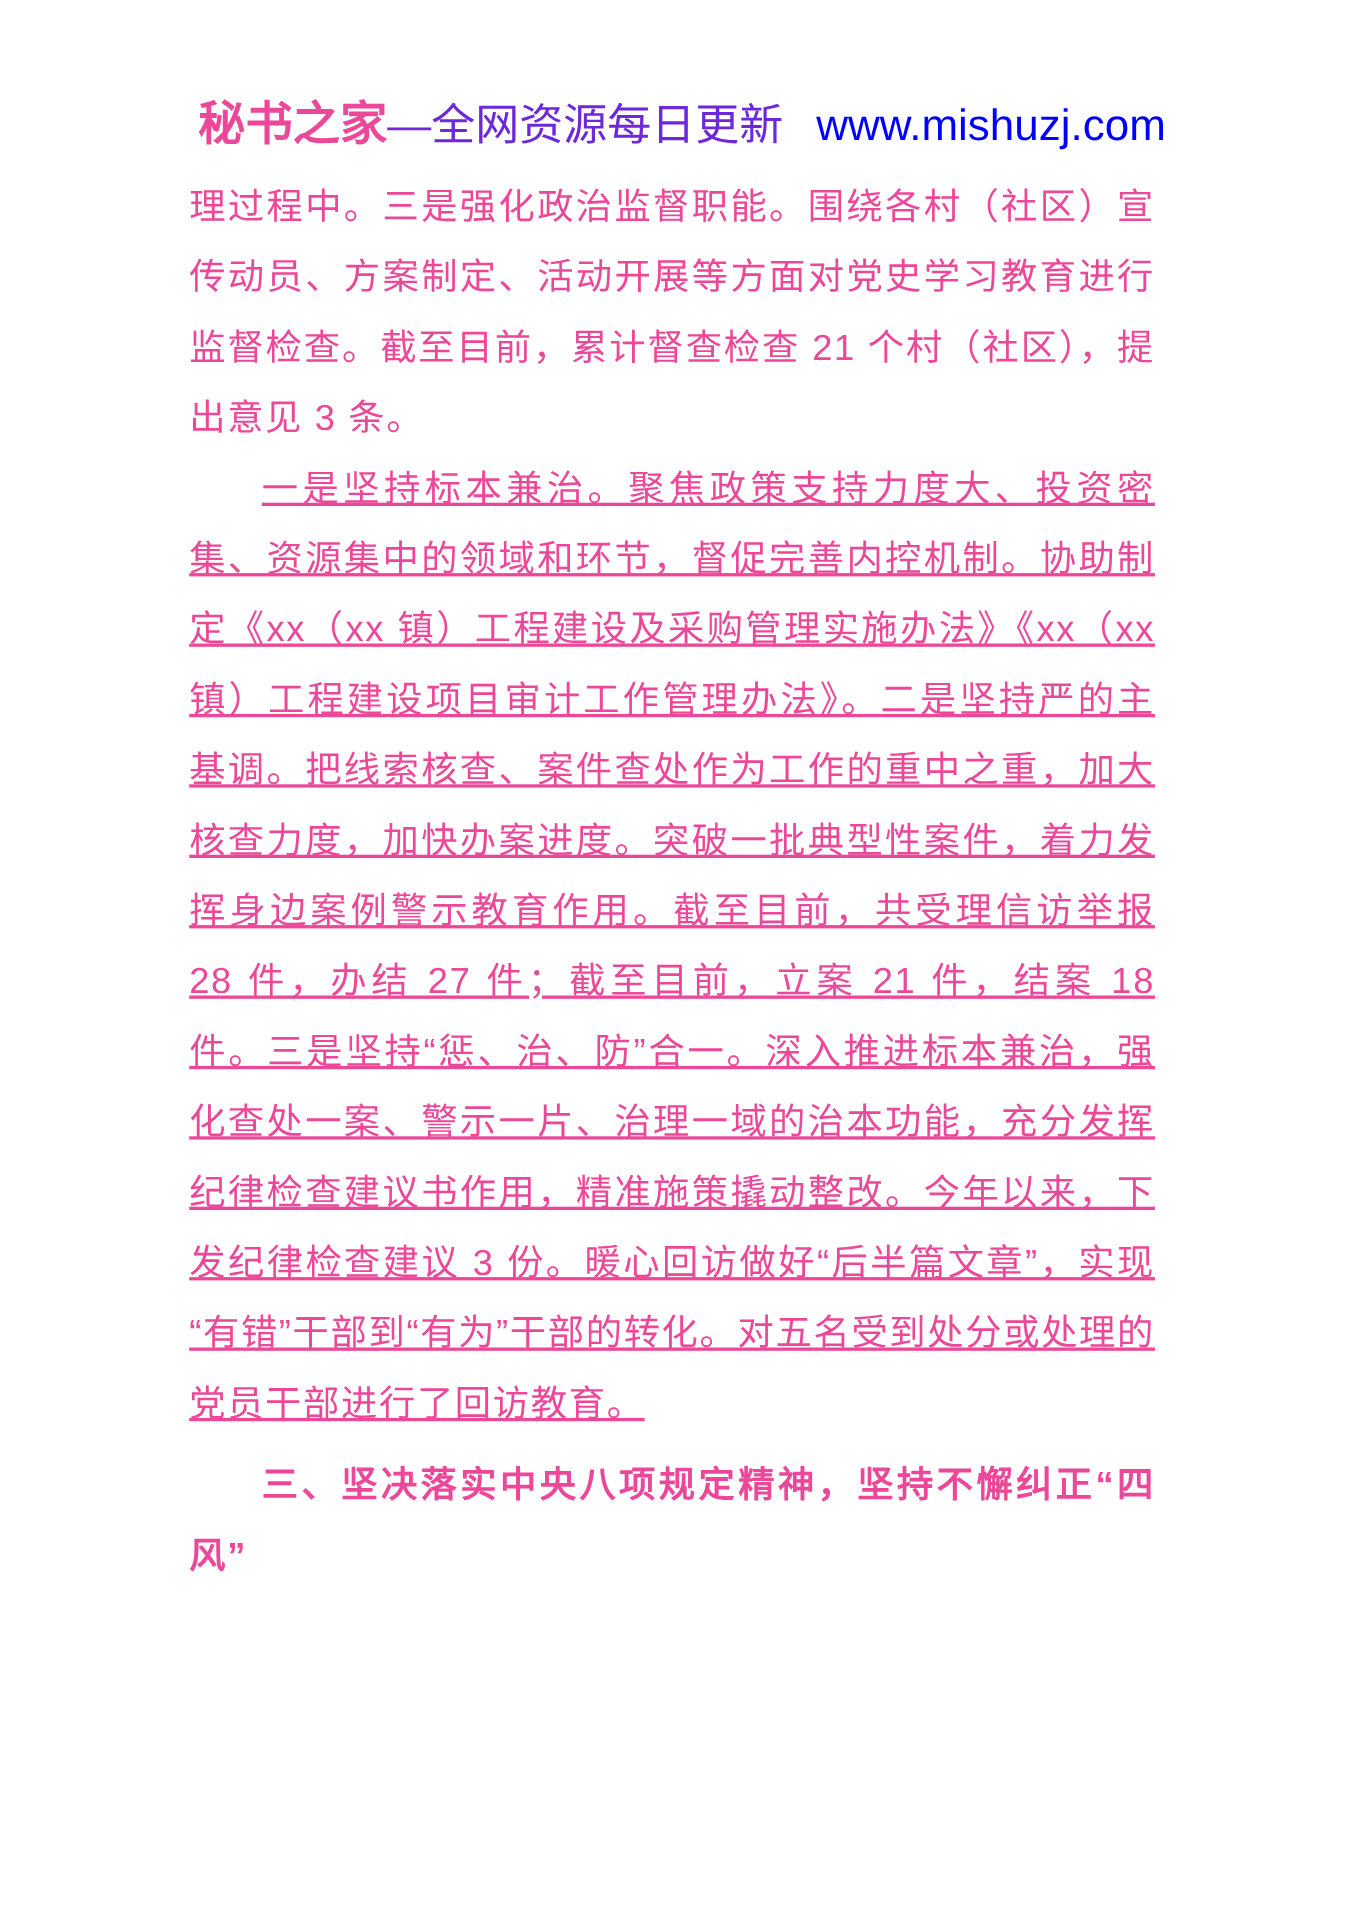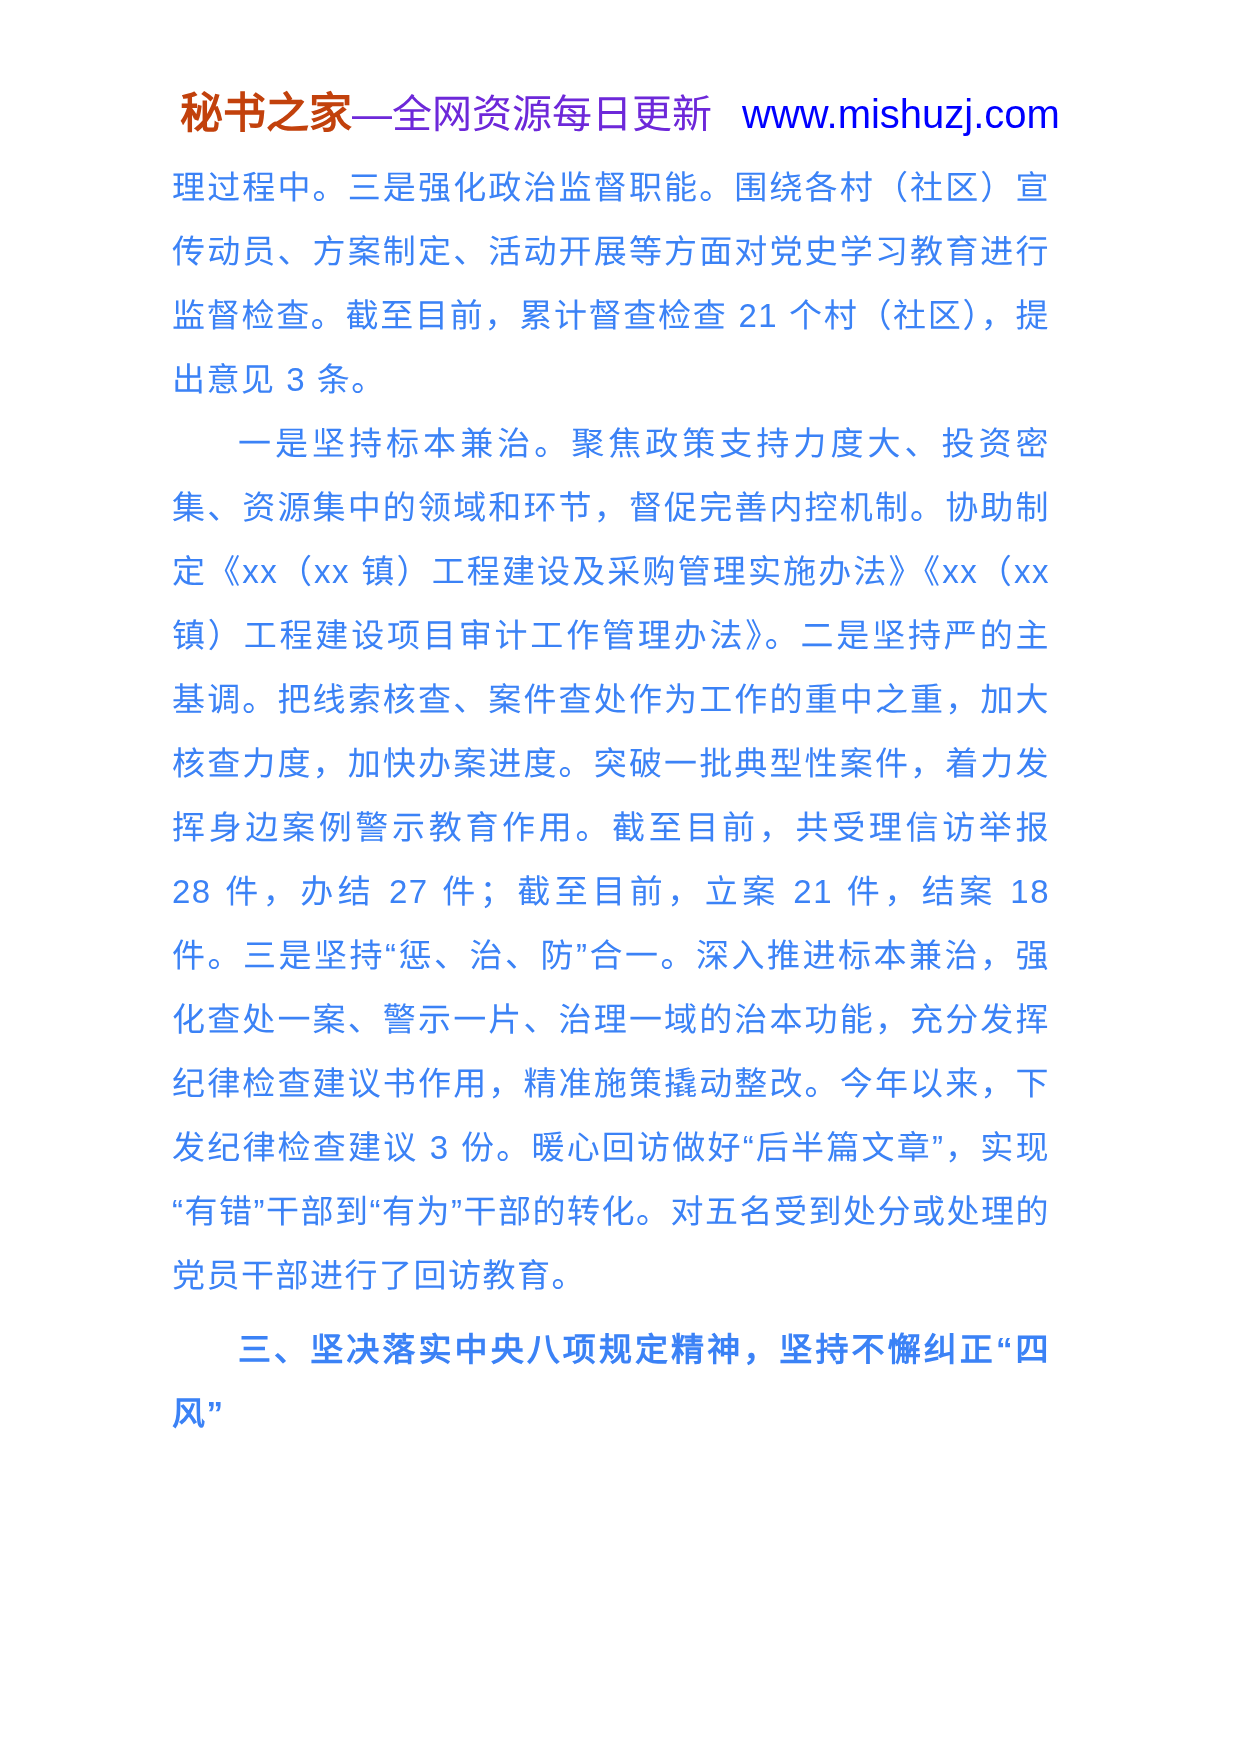--- a/index.html
+++ b/index.html
@@ -17,46 +17,46 @@
     position: absolute;
     top: 86px;
     left: 0;
     width: 100%;
     text-align: center;
     white-space: nowrap;
     font-size: 40px;
     line-height: 54px;
   }
   .brand {
-    color: #c2410c;
+    color: #ec4899;
     font-weight: bold;
     font-size: 43px;
   }
   .tagline {
     color: #6d28d9;
   }
   .url {
     color: #0000ff;
     margin-left: 30px;
   }
   .content {
     position: absolute;
     top: 156px;
     left: 172px;
     width: 878px;
     font-size: 33px;
     line-height: 64px;
     letter-spacing: 1.5px;
     text-align: justify;
     text-justify: inter-character;
-    color: #3b82f6;
+    color: #ec4899;
   }
   .content p { text-align: justify; }
   p.continuation { text-indent: 0; }
-  p.body-para { text-indent: 2em; }
+  p.body-para { text-indent: 2em; text-decoration: underline; }
   p.heading {
     font-weight: bold;
     text-indent: 2em;
     margin-top: 10px;
   }
 </style>
 </head>
 <body>
 
 <div class="page">

